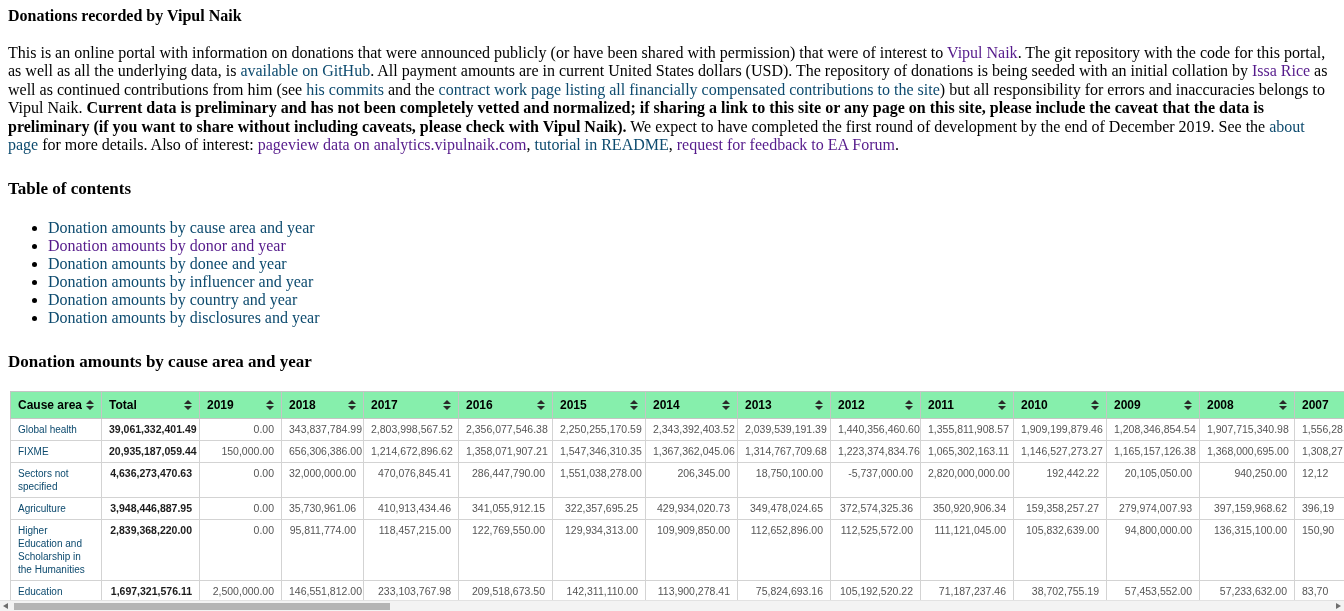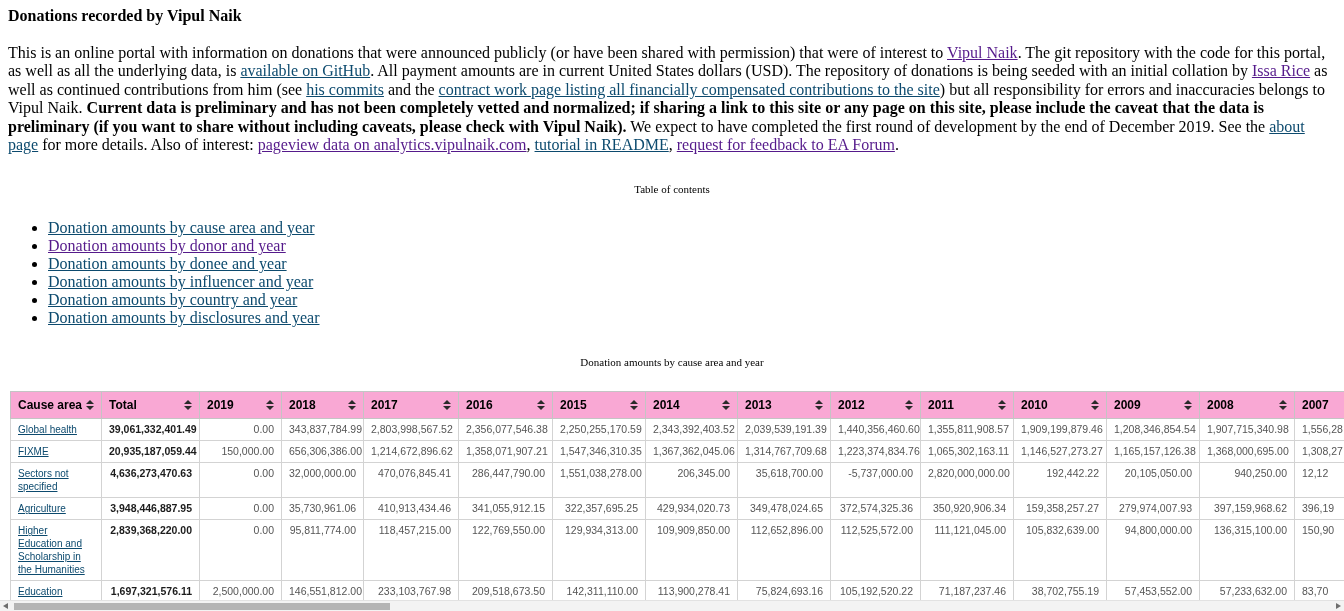--- a/index.html
+++ b/index.html
@@ -6,35 +6,35 @@
   html, body { margin: 0; padding: 0; }
   body {
     width: 1344px; height: 611px; overflow: hidden;
     background: #ffffff;
     font-family: "Liberation Serif", serif;
     color: #000000;
   }
   .content { margin: 0 8px; }
   h1.page-title { font-size: 16px; line-height: 22px; margin: 5px 0 0 0; font-weight: bold; }
   p.intro { font-size: 16px; line-height: 18.4px; margin: 17px 0 0 0; }
-  h2.sub-heading { font-size: 11px; line-height: 18px; margin: 26px 0 0 0; font-weight: normal; text-align: center; }
+  h2.sub-heading { font-size: 17px; line-height: 18px; margin: 26px 0 0 0; font-weight: bold; }
   ul.toc { margin: 21px 0 0 0; padding-left: 40px; font-size: 16px; line-height: 18px; }
   ul.toc li { margin: 0; }
-  a { text-decoration: underline; cursor: pointer; }
+  a { cursor: pointer; }
   a.lnk-new { color: #0c4a6e; }
   a.lnk-visited { color: #551A8B; }
 
   
   .table-viewport { margin: 20px 0 0 10px; width: 1334px; overflow: hidden; }
   table.data-table {
     border-collapse: collapse; table-layout: fixed; width: 1376px;
     font-family: "Liberation Sans", sans-serif;
   }
   th {
-    background: #f9a8d4; border: 1px solid #c4c4c4;
+    background: #86efac; border: 1px solid #c4c4c4;
     font-size: 12px; font-weight: bold; color: #000;
     text-align: left; padding: 6px 24px 6px 7px; position: relative;
     white-space: nowrap; line-height: 14px;
   }
   td {
     border: 1px solid #d3d3d3; padding: 4px 7px; vertical-align: top;
     background: #ffffff;
   }
   td.num { text-align: right; font-size: 10.5px; color: #555; white-space: nowrap; line-height: 13px; }
   td.total { font-weight: bold; color: #1c1c1c; }
@@ -192,21 +192,21 @@
         </tr>
         <tr>
           <td class="cause"><a class="lnk-new">Sectors not specified</a></td>
           <td class="num total">4,636,273,470.63</td>
           <td class="num">0.00</td>
           <td class="num">32,000,000.00</td>
           <td class="num">470,076,845.41</td>
           <td class="num">286,447,790.00</td>
           <td class="num">1,551,038,278.00</td>
           <td class="num">206,345.00</td>
-          <td class="num">35,618,700.00</td>
+          <td class="num">18,750,100.00</td>
           <td class="num">-5,737,000.00</td>
           <td class="num">2,820,000,000.00</td>
           <td class="num">192,442.22</td>
           <td class="num">20,105,050.00</td>
           <td class="num">940,250.00</td>
           <td class="num trunc">12,12</td>
         </tr>
         <tr>
           <td class="cause"><a class="lnk-new">Agriculture</a></td>
           <td class="num total">3,948,446,887.95</td>

